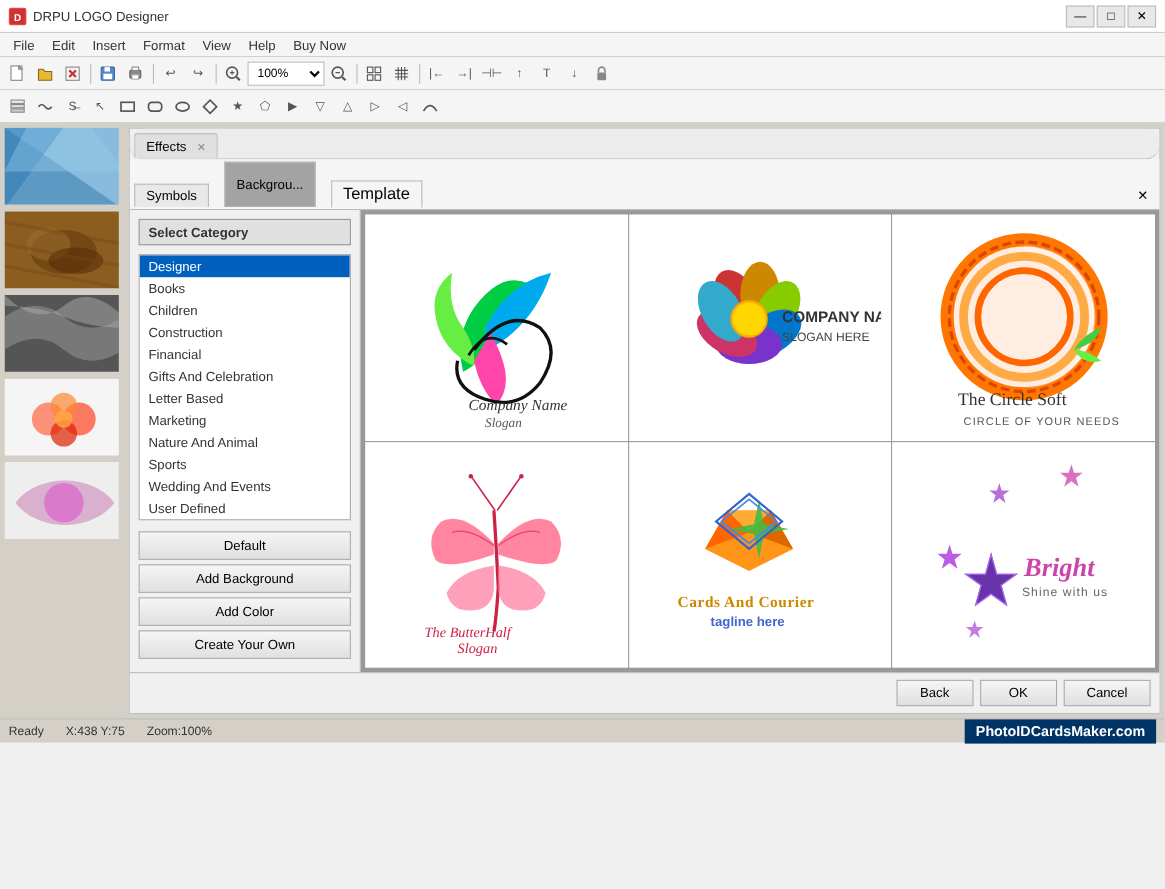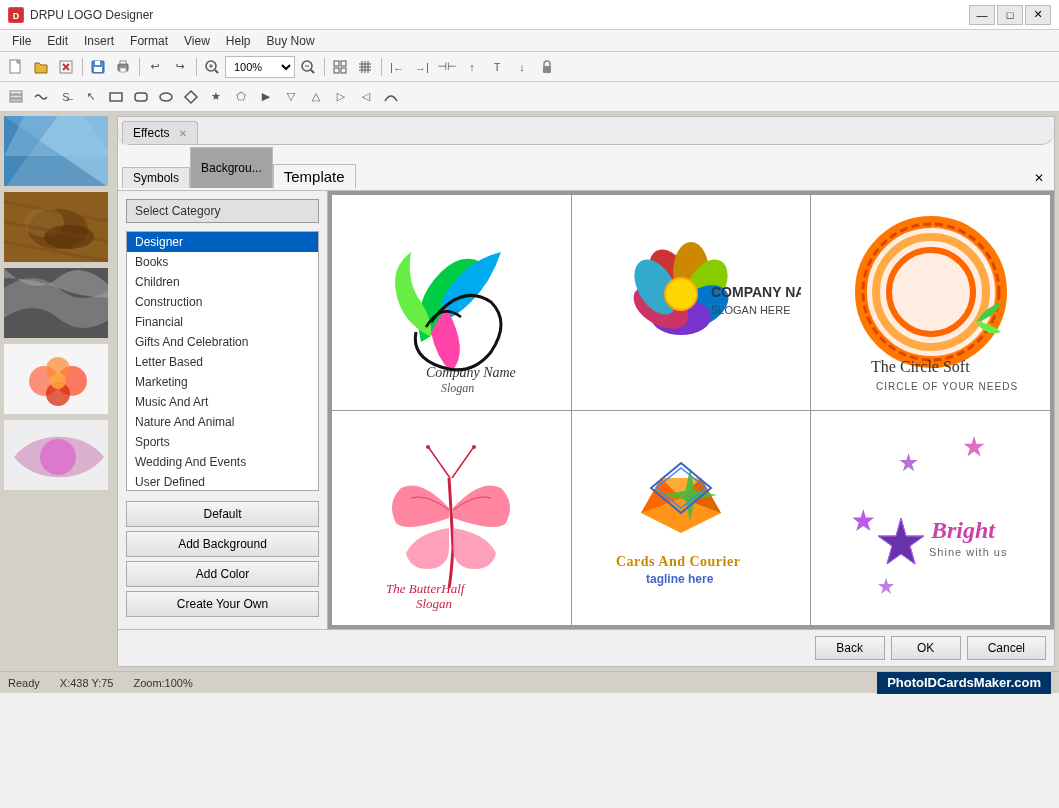--- a/index.html
+++ b/index.html
@@ -31,21 +31,21 @@
     .thumb { width: 108px; height: 74px; overflow: hidden; cursor: pointer; border: 2px solid transparent; }
 
     
     .template-dialog { flex: 1; background: #f0f0f0; border: 1px solid #bbb; display: flex; flex-direction: column; margin: 4px; }
 
     
     .dialog-content { display: flex; flex: 1; overflow: hidden; }
 
     
     .category-panel { width: 210px; padding: 8px; background: #f0f0f0; border-right: 1px solid #bbb; display: flex; flex-direction: column; gap: 6px; flex-shrink: 0; }
-    .category-label { font-size: 12px; font-weight: normal; color: #333; background: #e0e0e0; border: 1px solid #999; padding: 4px 8px; margin-bottom: 2px; }
+    .category-label { font-size: 12px; font-weight: bold; color: #333; background: #e0e0e0; border: 1px solid #999; padding: 4px 8px; margin-bottom: 2px; }
     .category-list { border: 1px solid #aaa; background: white; flex: 1; overflow-y: auto; max-height: 260px; }
     .cat-item { padding: 3px 8px; cursor: pointer; font-size: 12px; color: #333; }
     .cat-item.selected { background: #0060c0; color: white; }
 
     .btn-row { margin-top: 4px; }
     .panel-btn { width: 100%; padding: 5px 20px; border: 1px solid #aaa; background: linear-gradient(180deg, #f5f5f5, #e0e0e0); cursor: pointer; font-size: 12px; text-align: center; margin-bottom: 4px; }
 
     
     .template-grid { flex: 1; padding: 4px; display: grid; grid-template-columns: 1fr 1fr 1fr; grid-template-rows: 1fr 1fr; gap: 1px; background: #999; overflow: hidden; }
     .template-cell { background: white; display: flex; align-items: center; justify-content: center; cursor: pointer; overflow: hidden; position: relative; }
@@ -275,21 +275,21 @@
 
   <div class="template-dialog">
 
     <div style="background:#ececec; border-bottom:1px solid #bbb; padding:4px 4px 0; display:flex; align-items:flex-end; gap:2px;border-radius:13px;">
       <div style="padding:4px 10px; border:1px solid #bbb; border-bottom:none; background:#e0e0e0; cursor:pointer; font-size:12px; border-radius:3px 3px 0 0;">
         <span style="cursor:pointer;">Effects</span>
         <span style="margin-left:6px; color:#888; font-size:10px; cursor:pointer;">✕</span>
       </div>
     </div>
 
-    <div style="background:#f5f5f5; border-bottom:1px solid #bbb; padding:2px 4px; display:flex; align-items:flex-end; gap:0;">
+    <div style="background:#f5f5f5; border-bottom:1px solid #bbb; padding:2px 4px; display:flex; align-items:flex-end; gap:14px;">
       <div style="padding:3px 10px; border:1px solid #bbb; border-bottom:none; background:#e8e8e8; cursor:pointer; font-size:12px;">
         <span>Symbols</span>
       </div>
       <div style="padding:13px 10px; border:1px solid #bbb; border-bottom:none; background:#a3a3a3; cursor:pointer; font-size:12px;">
         <span>Backgrou...</span>
       </div>
       <div style="padding:3px 10px; border:1px solid #bbb; border-bottom:none; background:#f5f5f5; cursor:pointer; font-size:15px; margin-bottom:-1px; border-bottom:1px solid #f5f5f5;">
         <span>Template</span>
       </div>
       <div style="flex:1;"></div>
@@ -302,21 +302,20 @@
         <div class="category-label">Select Category</div>
         <div class="category-list" id="cat-list">
             <div class="cat-item selected">Designer</div>
             <div class="cat-item">Books</div>
             <div class="cat-item">Children</div>
             <div class="cat-item">Construction</div>
             <div class="cat-item">Financial</div>
             <div class="cat-item">Gifts And Celebration</div>
             <div class="cat-item">Letter Based</div>
             <div class="cat-item">Marketing</div>
-            <div class="cat-item">Music And Art</div>
             <div class="cat-item">Nature And Animal</div>
             <div class="cat-item">Sports</div>
             <div class="cat-item">Wedding And Events</div>
             <div class="cat-item">User Defined</div>
           </div>
         <div class="btn-row">
           <button class="panel-btn">Default</button>
           <button class="panel-btn">Add Background</button>
           <button class="panel-btn">Add Color</button>
           <button class="panel-btn">Create Your Own</button>

